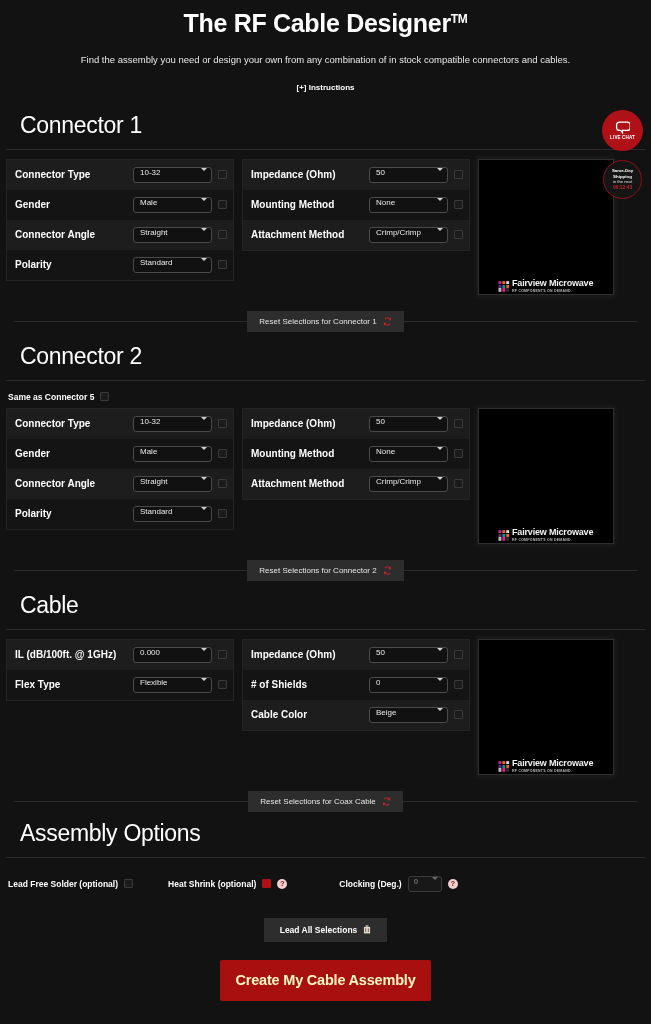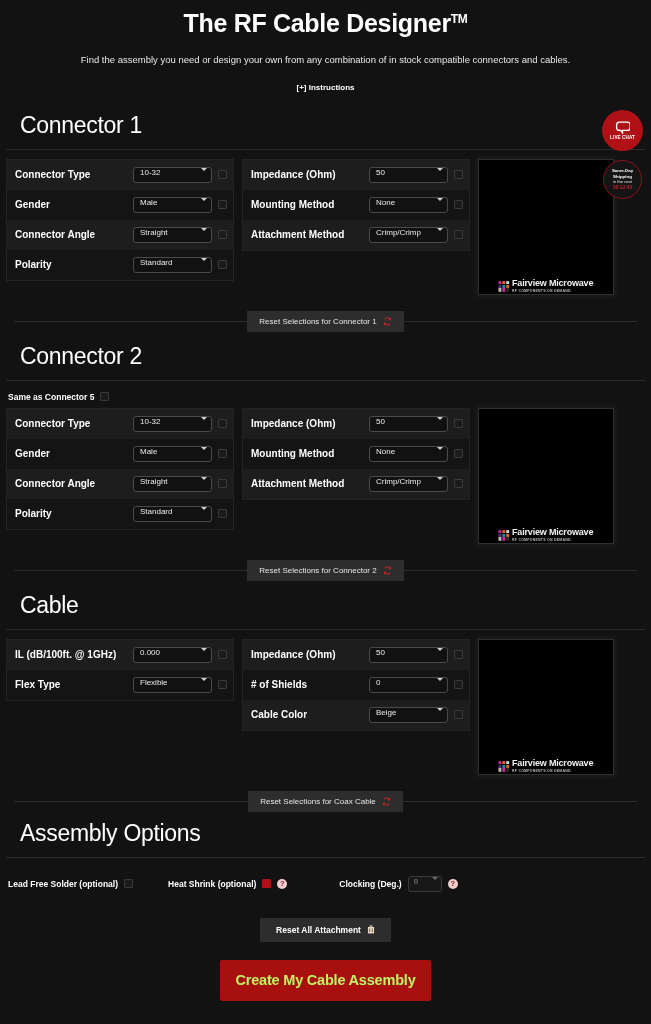--- a/index.html
+++ b/index.html
@@ -240,21 +240,21 @@
     display: flex; align-items: center; gap: 6px;
     cursor: pointer;
   }
   .trash-icon { width: 8px; height: 9px; display: inline-block; }
 
   .cta-wrap { display: flex; justify-content: center; margin-top: 18px; }
   .cta-btn {
     width: 211px;
     height: 41px;
     background: #a80f0f;
-    color: #bef264;
+    color: #fef9c3;
     font-size: 14.5px;
     font-weight: bold;
     display: flex; align-items: center; justify-content: center;
     border-radius: 2px;
     cursor: pointer;
     letter-spacing: -0.2px;
   }
 
   
   .live-chat {
@@ -629,21 +629,21 @@
         <span class="sel narrow disabled">
           <span class="sel-val">0</span>
           <span class="chev"></span>
         </span>
         <span class="help-icon">?</span>
       </div>
     </div>
 
     <div class="reset-all-wrap">
       <div class="reset-all-btn">
-        <span>Reset All Attachment</span>
+        <span>Lead All Selections</span>
         <svg class="trash-icon" viewBox="0 0 14 16">
           <rect x="1.5" y="3.5" width="11" height="11.5" fill="#e8d7c2"></rect>
           <rect x="4.5" y="0.8" width="5" height="2.2" fill="#e8d7c2"></rect>
           <rect x="4.2" y="6" width="1.2" height="6.5" fill="#3a3a3a"></rect>
           <rect x="8.6" y="6" width="1.2" height="6.5" fill="#3a3a3a"></rect>
         </svg>
       </div>
     </div>
 
     <div class="cta-wrap">

